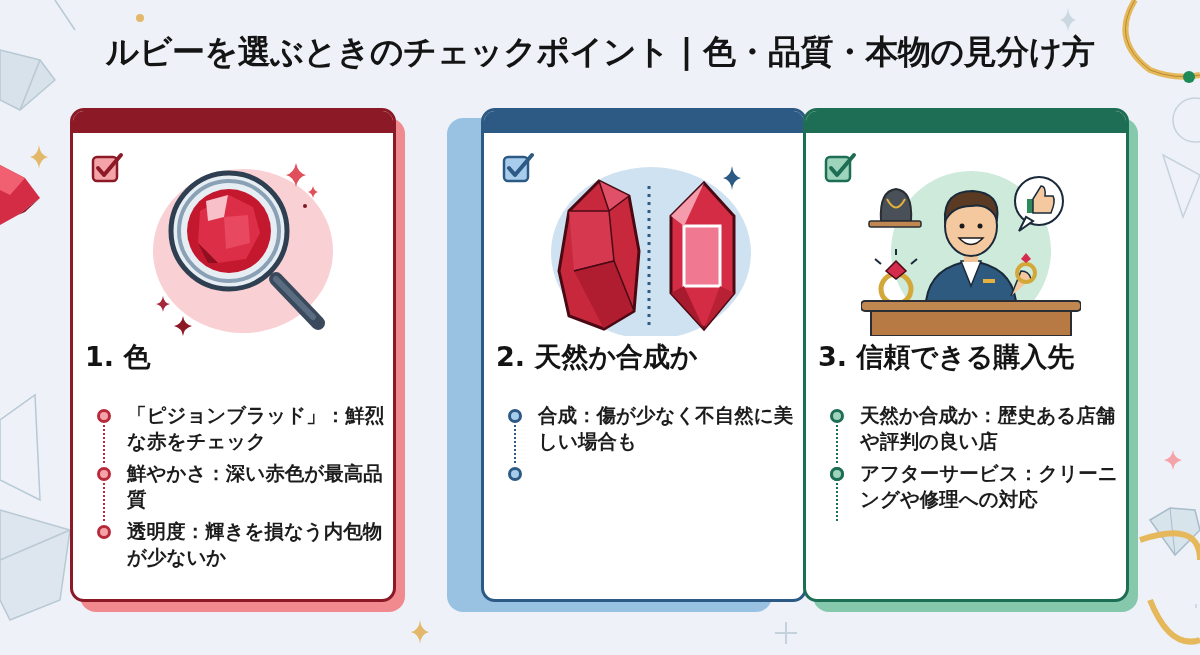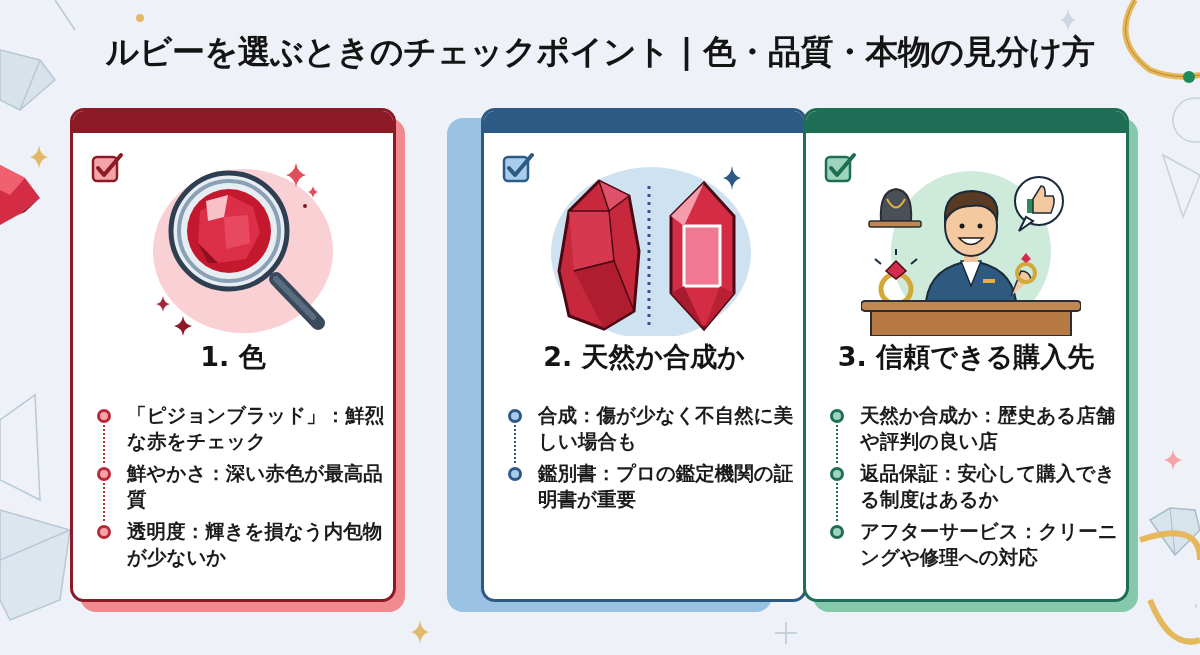--- a/index.html
+++ b/index.html
@@ -24,21 +24,21 @@
   .card {
     position: absolute; left: 0; top: 0; width: 326px; height: 494px;
     background: #ffffff; border-radius: 14px; border: 3px solid; overflow: hidden;
   }
   .card-header { height: 22px; width: 100%; }
   .check {
     position: absolute; left: 18px; top: 40px; width: 34px; height: 34px;
   }
   .illus { position: absolute; left: 55px; top: 40px; width: 220px; height: 185px; }
   .card-title {
-    position: absolute; left: 0; top: 228px; width: 100%; text-align: center;
+    position: absolute; left: 12px; top: 228px; width: 100%; 
     font-size: 27px; font-weight: bold; color: #141414;
   }
   .items { position: absolute; left: 24px; top: 292px; width: 290px; }
   .item { position: relative; padding-left: 30px; font-size: 19.5px; font-weight: bold; line-height: 26px; margin-bottom: 6px; color: #1c1c1c; }
   .dot {
     position: absolute; left: 0; top: 6px; width: 14px; height: 14px; border-radius: 50%;
     border: 3px solid; background: transparent;
   }
   .connector { position: absolute; left: 6px; top: 22px; width: 0; height: 38px; border-left: 2px dotted; }
 </style>
@@ -165,21 +165,20 @@
     </svg>
     <div class="card-title">2. 天然か合成か</div>
     <div class="items">
       <div class="item">
         <span class="dot" style="border-color:#2d5a85;background:#a8cceb;"></span>
         <span class="connector" style="border-color:#2d5a85;"></span>
         <span>合成：傷が少なく不自然に美しい場合も</span>
       </div>
       <div class="item">
         <span class="dot" style="border-color:#2d5a85;background:#a8cceb;"></span>
-        <span>鑑別書：プロの鑑定機関の証明書が重要</span>
       </div>
     </div>
   </div>
 </div>
 
 <div class="card-wrap" style="left:803px;">
   <div class="card-shadow" style="background:#86c8ac;"></div>
   <div class="card" style="border-color:#1e6e55;">
     <div class="card-header" style="background:#1e6e55;"></div>
     <svg class="check" viewBox="0 0 34 34">
@@ -230,21 +229,20 @@
     <div class="card-title">3. 信頼できる購入先</div>
     <div class="items">
       <div class="item">
         <span class="dot" style="border-color:#1e6e55;background:#9ed4bc;"></span>
         <span class="connector" style="border-color:#1e6e55;"></span>
         <span>天然か合成か：歴史ある店舗や評判の良い店</span>
       </div>
       <div class="item">
         <span class="dot" style="border-color:#1e6e55;background:#9ed4bc;"></span>
         <span class="connector" style="border-color:#1e6e55;"></span>
-        <span>返品保証：安心して購入できる制度はあるか</span>
       </div>
       <div class="item">
         <span class="dot" style="border-color:#1e6e55;background:#9ed4bc;"></span>
         <span>アフターサービス：クリーニングや修理への対応</span>
       </div>
     </div>
   </div>
 </div>
 
 </body></html>

